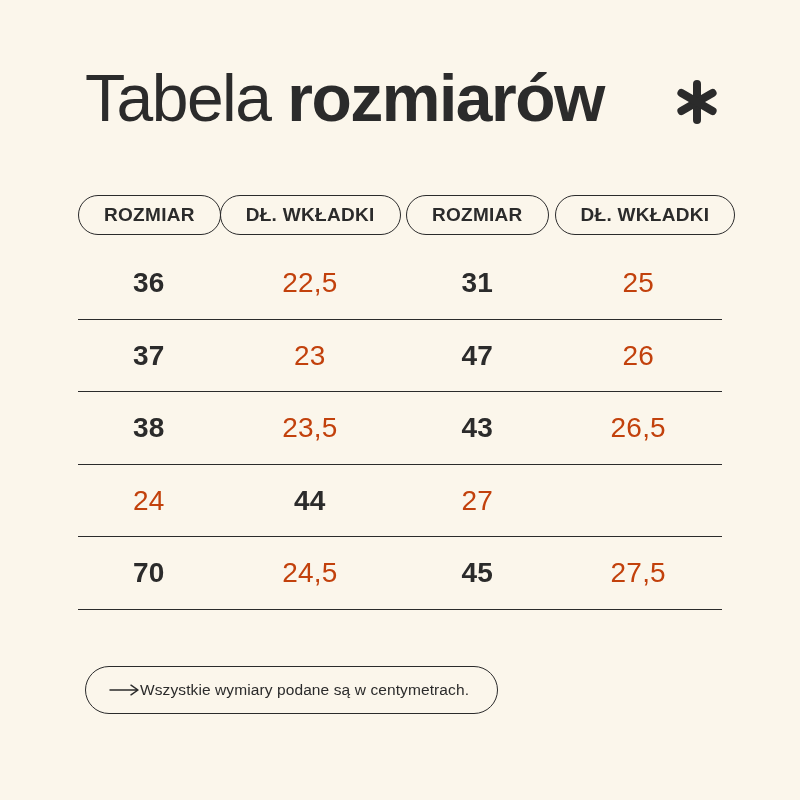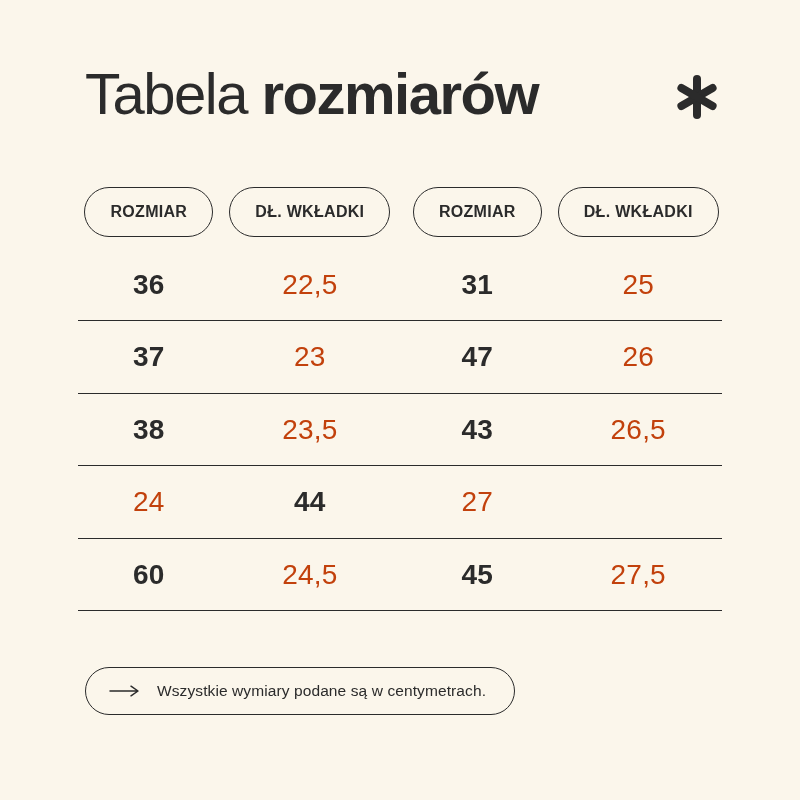--- a/index.html
+++ b/index.html
@@ -15,21 +15,21 @@
   }
 
   
   .title-row {
     display: flex;
     justify-content: space-between;
     align-items: center;
     margin: 64px 80px 0 85px;
   }
   .title {
-    font-size: 58px;
+    font-size: 66px;
     font-weight: 400;
     letter-spacing: -1.5px;
     line-height: 1.05;
     white-space: nowrap;
   }
   .title .title-bold { font-weight: 700; letter-spacing: -1.5px; }
 
   .asterisk {
     position: relative;
     display: inline-block;
@@ -55,25 +55,25 @@
     grid-template-columns: 22% 28% 24% 26%;
     align-items: center;
   }
 
   .head-grid { margin: 62px 78px 0 78px; }
   .head-grid .cell { text-align: center; }
   .pill {
     display: inline-flex;
     align-items: center;
     justify-content: center;
-    height: 50px;
+    height: 40px;
     padding: 0 25px;
     border: 1.5px solid #2B2B2B;
     border-radius: 26px;
-    font-size: 16px;
+    font-size: 19px;
     font-weight: 700;
     letter-spacing: 0.3px;
     white-space: nowrap;
     background: transparent;
   }
 
   
   .size-table { margin: 12px 78px 0 78px; }
   .size-table .row {
     height: 72.5px;
@@ -85,21 +85,20 @@
     letter-spacing: 0.2px;
   }
   .size-table .cell.size { font-weight: 700; }
   .size-table .cell.val  { font-weight: 400; color: #c2410c; }
 
   
   .footer { margin: 56px 85px 0 85px; }
   .note-pill {
     display: inline-flex;
     align-items: center;
-    gap: 17px;
     height: 48px;
     padding: 0 28px 0 22px;
     border: 1.5px solid #2B2B2B;
     border-radius: 24px;
     font-size: 15.5px;
     letter-spacing: 0.1px;
     white-space: nowrap;
   }
   .arrow-svg { display: block; flex: 0 0 auto; }
 </style>
@@ -155,21 +154,21 @@
       <div class="cell val">26,5</div>
     </div>
 
     <div class="row cols4">
       <div class="cell val">24</div>
       <div class="cell size">44</div>
       <div class="cell val">27</div>
     </div>
 
     <div class="row cols4">
-      <div class="cell size">60</div>
+      <div class="cell size">70</div>
       <div class="cell val">24,5</div>
       <div class="cell size">45</div>
       <div class="cell val">27,5</div>
     </div>
 
   </div>
 
   <div class="footer">
     <span class="note-pill">
       <svg class="arrow-svg" width="32" height="14" viewBox="0 0 32 14" aria-hidden="true">

